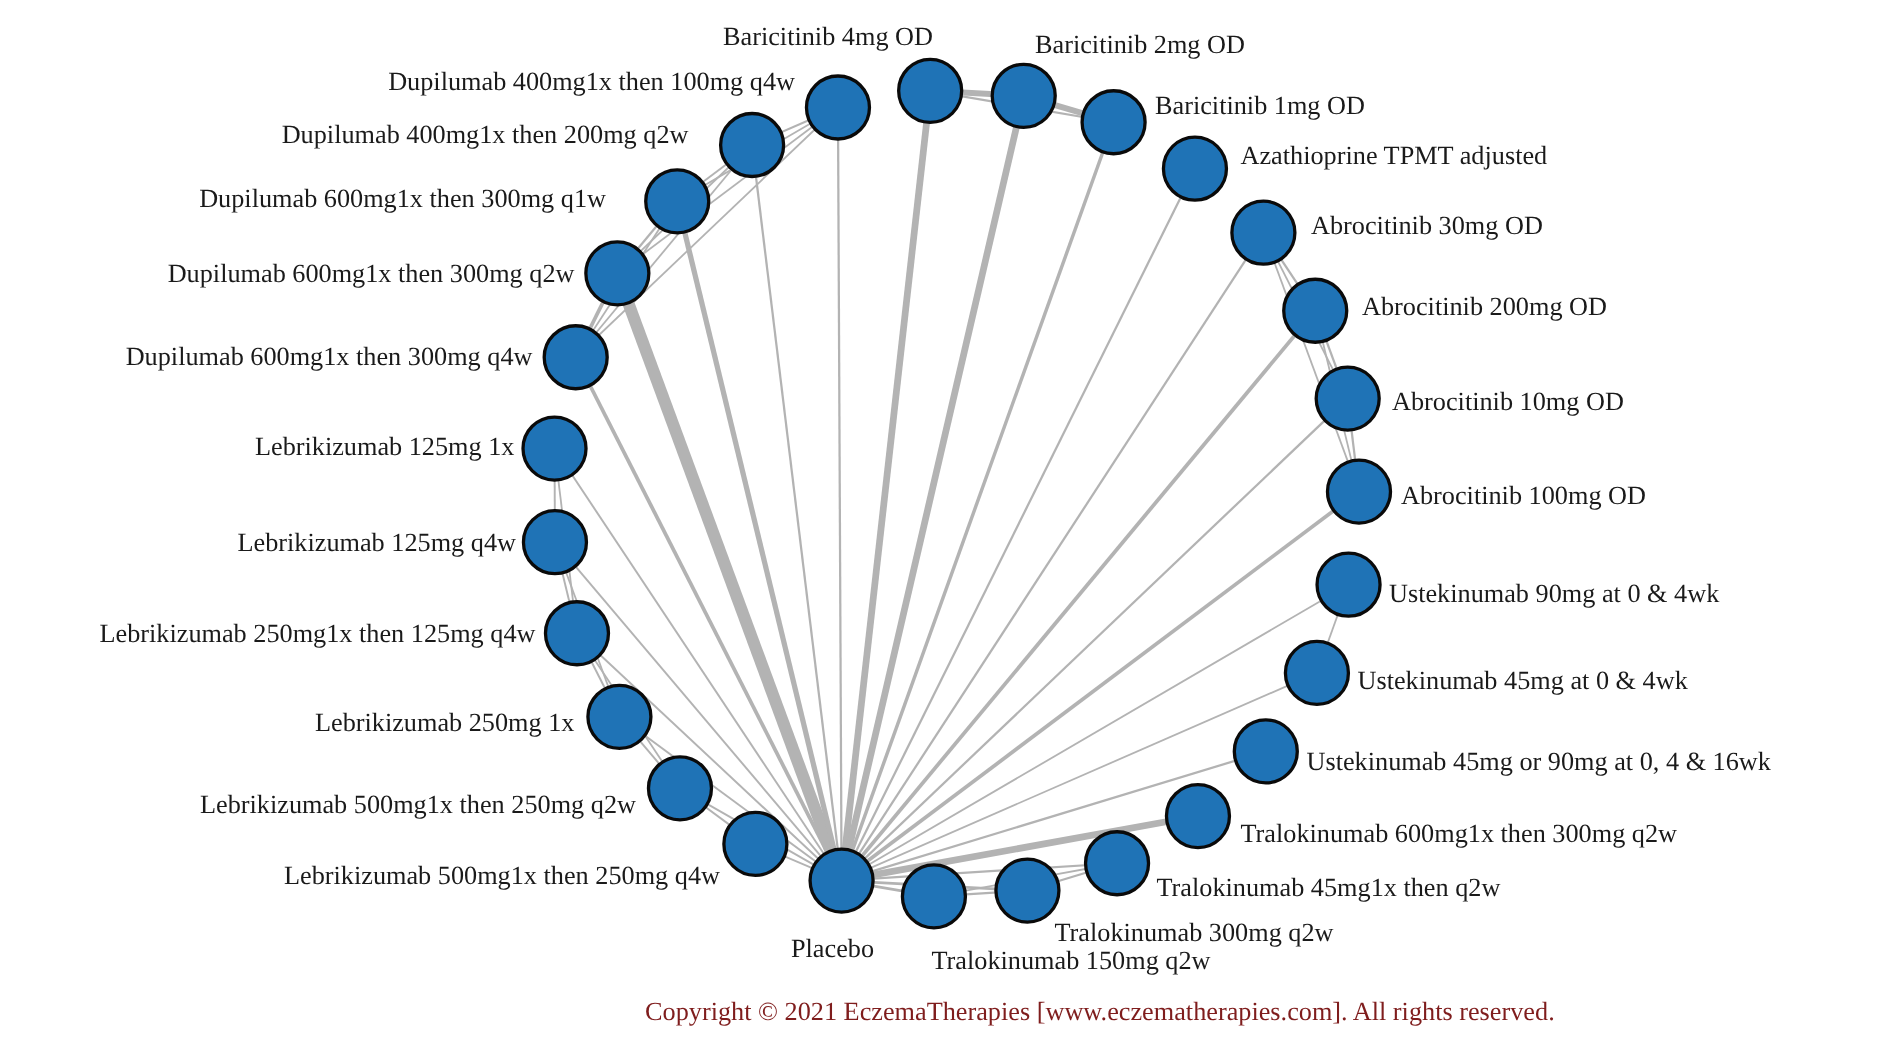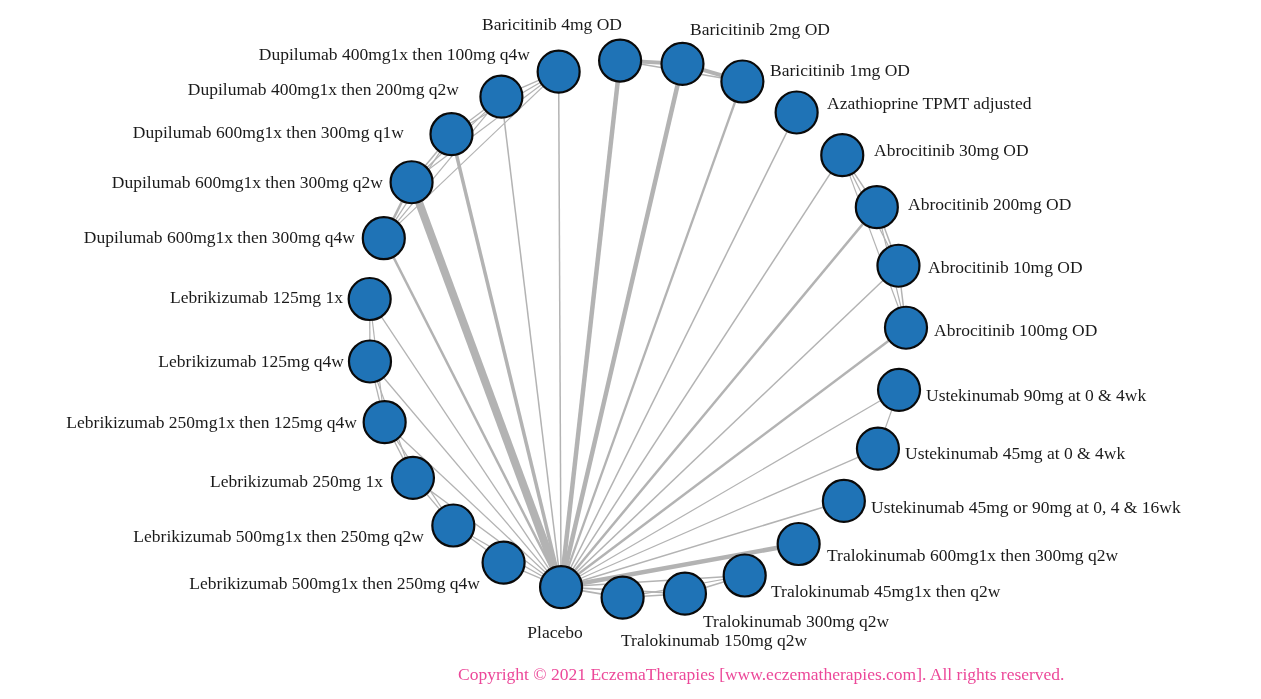--- a/index.html
+++ b/index.html
@@ -14,23 +14,22 @@
   .node-label{
     font-family:"Liberation Serif","DejaVu Serif",serif;
     font-size:17.5px;
     fill:#1a1a1a;
   }
   #copyright{
     position:absolute;
     left:430px;
     top:664px;
     font-size:17.5px;
-    color:#ec4899;
+    color:#7f1d1d;
     white-space:nowrap;
-    margin-left:28px;
   }
 </style>
 </head>
 <body>
 
 <div id="stage">
   <svg id="graph-svg" xmlns="http://www.w3.org/2000/svg" width="1261" height="699" viewBox="0 0 1261 699">
       <line x1="561.0524000708657" y1="587.0561219289405" x2="620.1093502466148" y2="60.53081005279495" stroke="#b3b3b3" stroke-width="4.5"></line>
       <line x1="561.0524000708657" y1="587.0561219289405" x2="682.4777416587793" y2="63.87215345494673" stroke="#b3b3b3" stroke-width="4.5"></line>
       <line x1="561.0524000708657" y1="587.0561219289405" x2="742.3944284498425" y2="81.50653654746552" stroke="#b3b3b3" stroke-width="2.3"></line>

